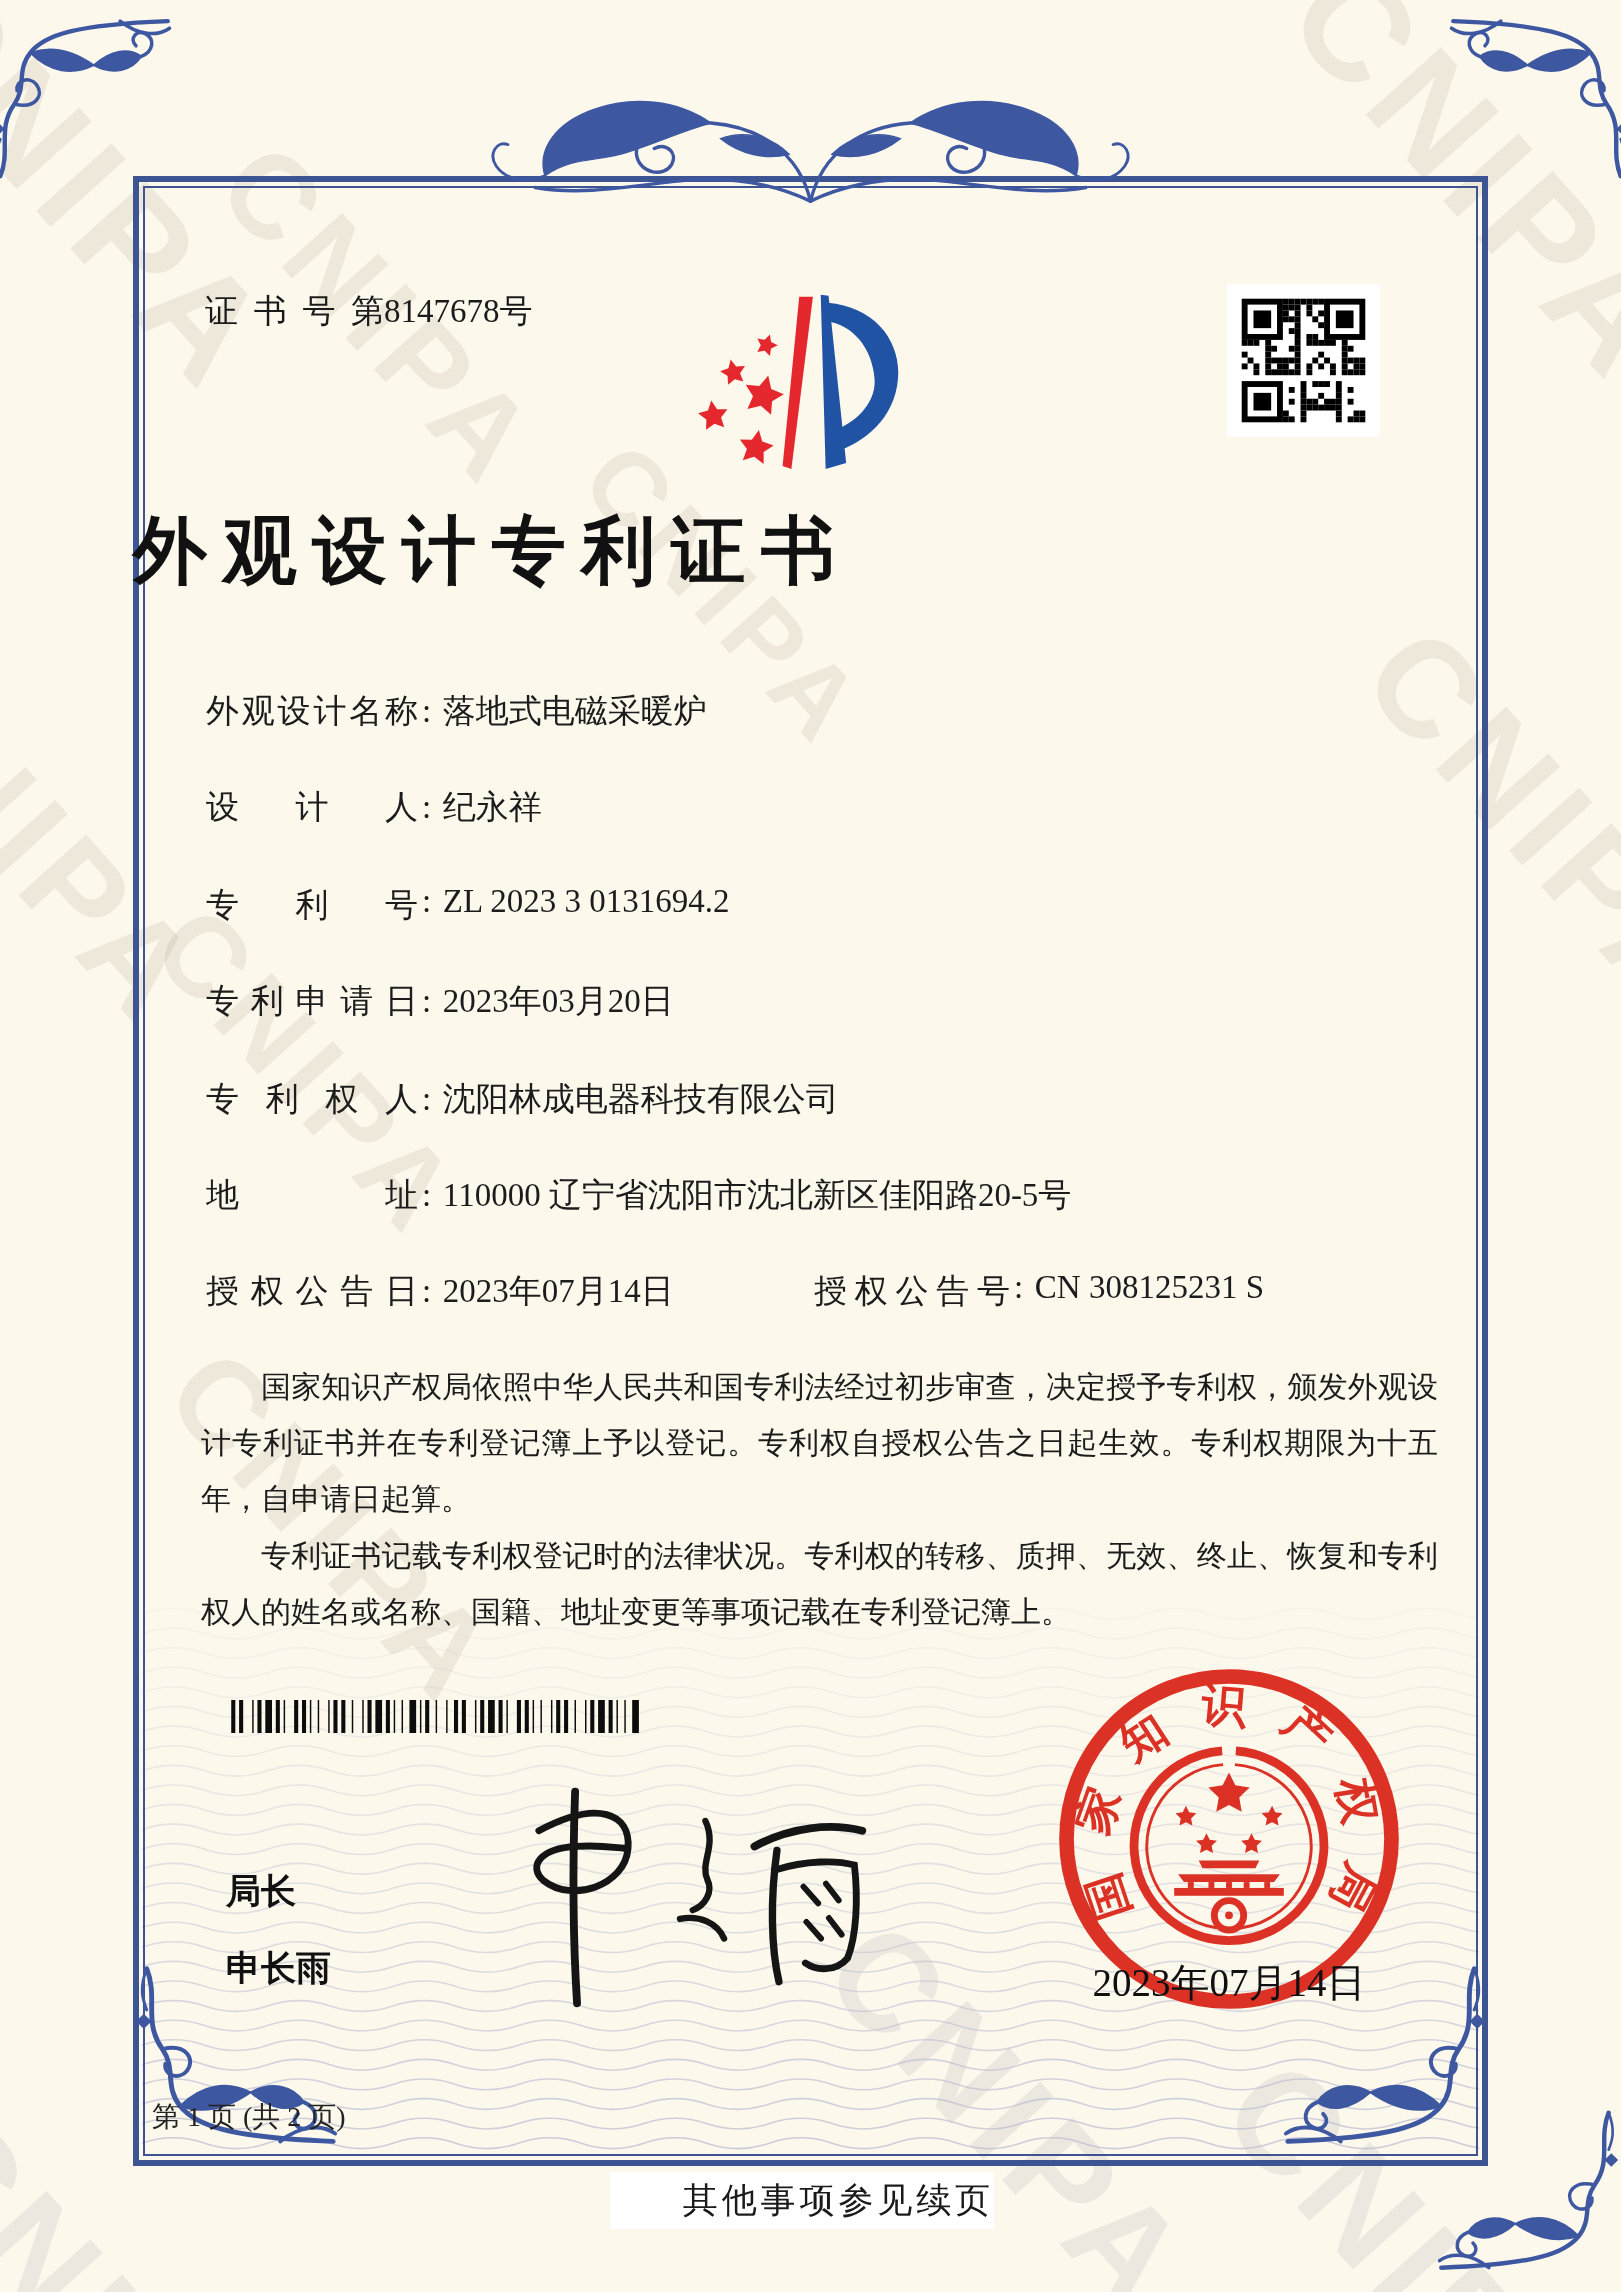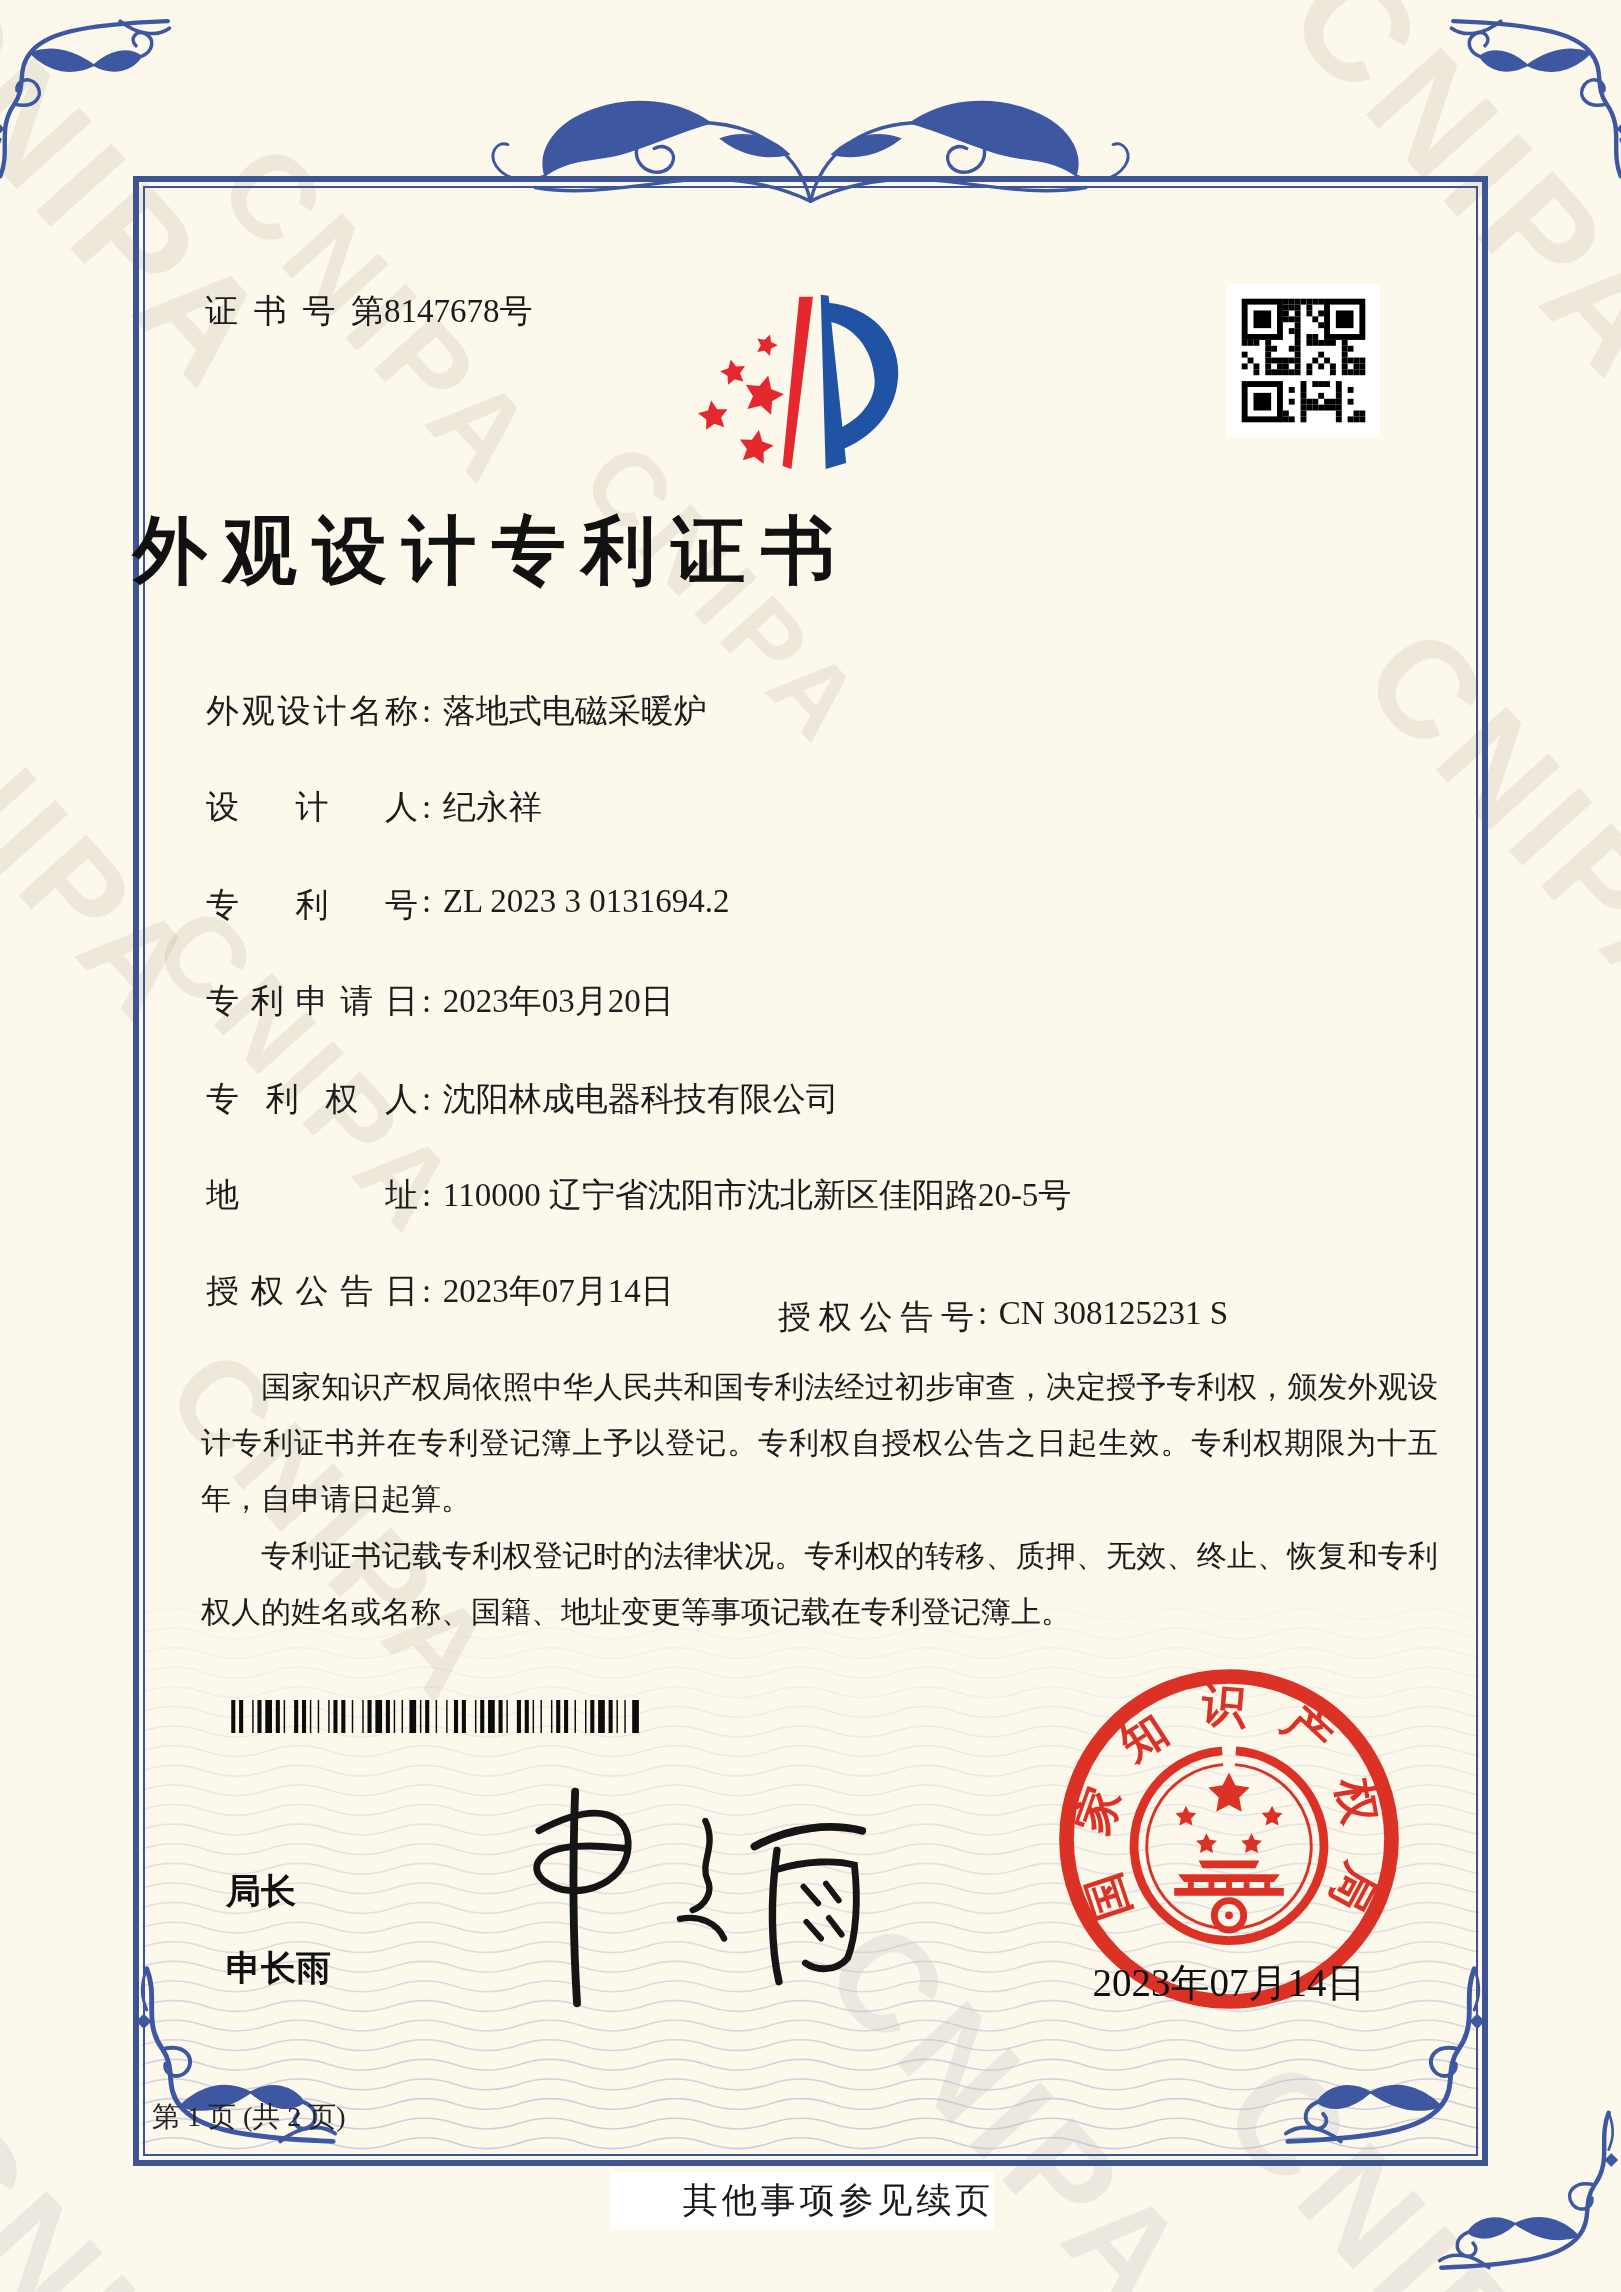--- a/index.html
+++ b/index.html
@@ -44,21 +44,21 @@
     letter-spacing:15.7px; color:#111;
   }
   
   .row{ position:absolute; left:206px; z-index:4; font-size:33px; white-space:nowrap;}
   .flabel{
     display:inline-block; width:212px;
     text-align:justify; text-align-last:justify; vertical-align:top;
   }
   .flabel.narrow{ width:196px; }
   .colon{ display:inline-block; margin:0 11.8px 0 3.9px; }
-  .grant-no-group{ position:absolute; left:572px; top:0; white-space:nowrap;margin-top:26px; }
+  .grant-no-group{ position:absolute; left:608px; top:0; white-space:nowrap; }
   
   .legal{
     position:absolute; left:201px; width:1237px; z-index:4;
     font-size:30px; line-height:56px; text-align:justify; text-indent:2em;
   }
   
   .barcode{ position:absolute; left:229px; top:1700px; z-index:4; }
   
   .director-title{
     position:absolute; left:226px; top:1868px; z-index:4;

